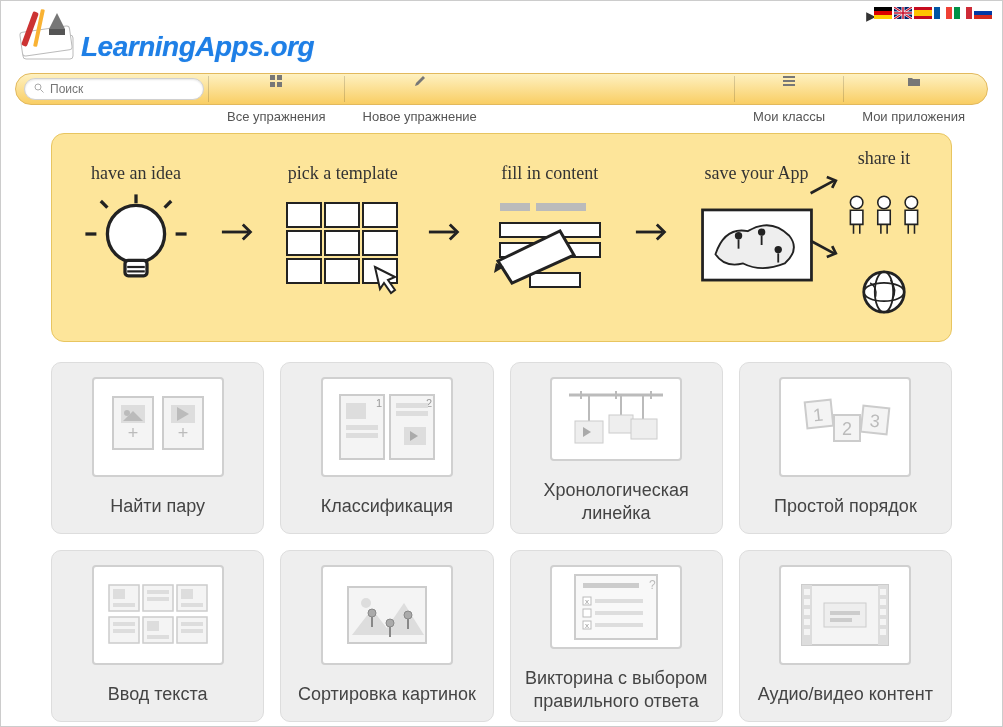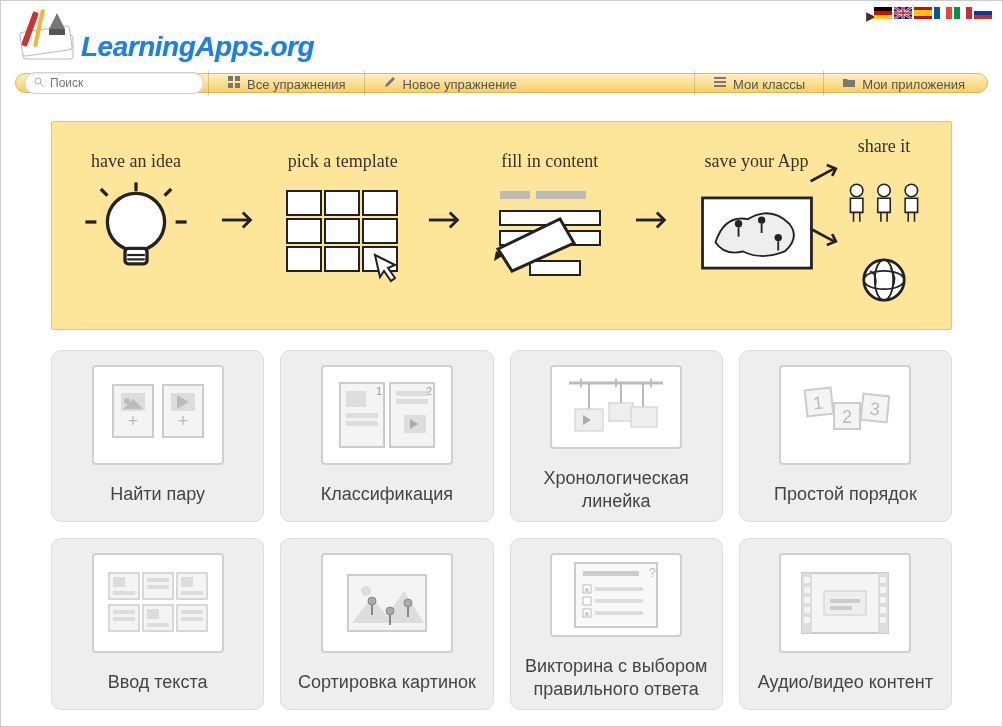--- a/index.html
+++ b/index.html
@@ -44,21 +44,21 @@
     color: #444;
     display:flex; align-items:center; gap:6px;
   }
   .account svg { width:18px; height:18px; fill:#888; }
   
   .navbar {
     margin: 10px 14px 0 14px;
     background: linear-gradient(#fef1c1, #f9ce64);
     border: 1px solid #e2b95d;
     border-radius: 16px;
-    height: 20px;
+    height: 32px;
     display: flex;
     align-items: center;
     padding: 0 8px;
   }
   .search-wrap {
     background: #fff;
     border: 1px solid #d0d0d0;
     border-radius: 12px;
     height: 22px;
     display: flex; align-items: center;
@@ -74,35 +74,36 @@
     margin-left: 5px;
     width: 100%;
     background: transparent;
   }
   .nav-sep {
     width: 1px; height: 26px;
     background: rgba(0,0,0,.15);
     margin: 0 4px;
   }
   .nav-item {
-    display: flex; align-items: flex-end; gap: 6px;
+    display: flex; align-items: center; gap: 18px;
     padding: 0 14px;
     font-size: 13px;
     color: #555;
     cursor: pointer;
     height: 100%;
+    flex-direction: column;
   }
   .nav-item svg { width:14px; height:14px; fill:#777; }
   .nav-spacer { flex: 1; }
   
   .workflow {
     margin: 28px 50px 0 50px;
     background: #fde59a;
     border: 1px solid #e8c560;
-    border-radius: 2px;
+    border-radius: 13px;
     padding: 14px 24px 22px 24px;
     display: flex;
     align-items: center;
     justify-content: space-between;
   }
   .wf-step {
     display: flex; flex-direction: column; align-items: center;
     text-align: center;
   }
   .wf-label {

